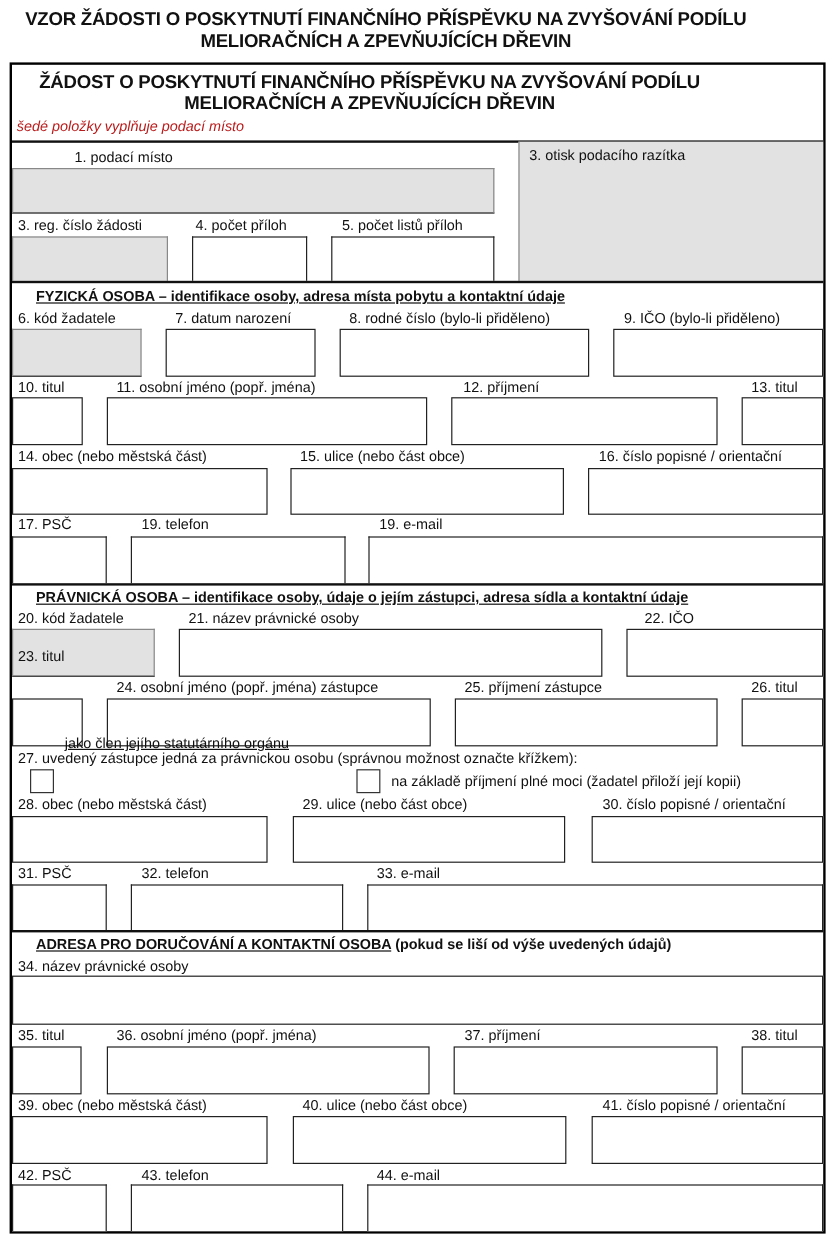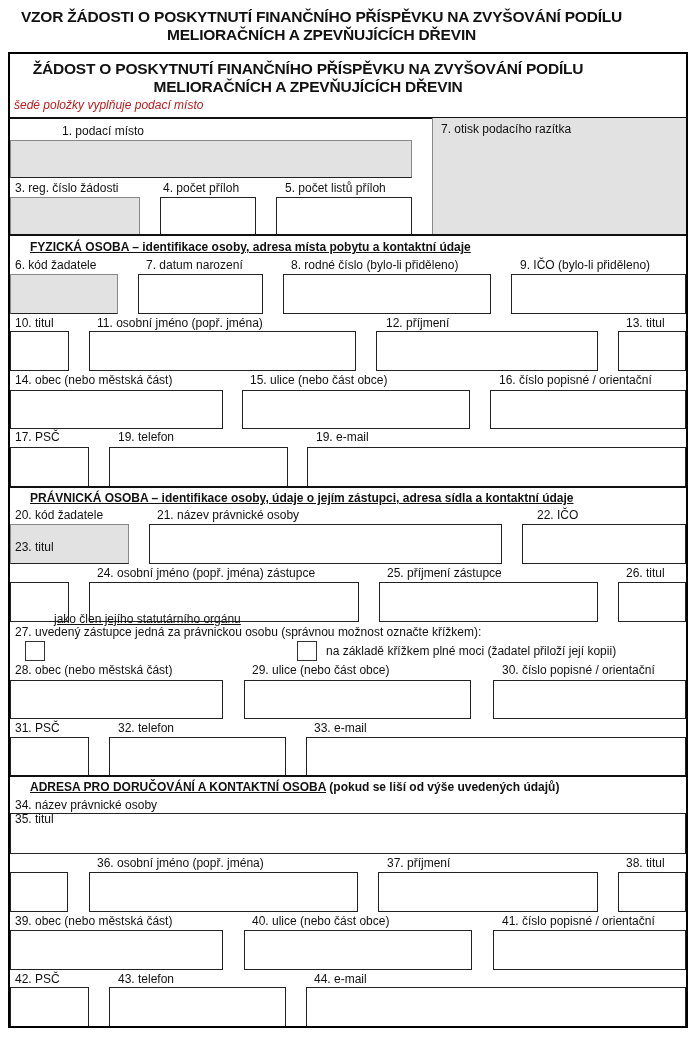--- a/index.html
+++ b/index.html
@@ -30,21 +30,21 @@
 <div class="title" style="top:26px;">MELIORAČNÍCH A ZPEVŇUJÍCÍCH DŘEVIN</div>
 
 <div class="outer"></div>
 
 <div class="hdr-title" style="top:60px;">ŽÁDOST O POSKYTNUTÍ FINANČNÍHO PŘÍSPĚVKU NA ZVYŠOVÁNÍ PODÍLU</div>
 <div class="hdr-title" style="top:78px;">MELIORAČNÍCH A ZPEVŇUJÍCÍCH DŘEVIN</div>
 <div class="note">šedé položky vyplňuje podací místo</div>
 <div class="hline" style="top:117px;"></div>
 
 <div class="stamp"></div>
-<div class="lbl" style="left:441px; top:122px;">7. otisk podacího razítka</div>
+<div class="lbl" style="left:441px; top:122px;">3. otisk podacího razítka</div>
 <div class="lbl" style="left:15px; top:124px;margin-left:47px;">1. podací místo</div>
 <div class="box gray full" style="left:10px; top:140px; width:402px; height:38px;"></div>
 
 <div class="lbl" style="left:15px; top:181px;">3. reg. číslo žádosti</div>
 <div class="lbl" style="left:163px; top:181px;">4. počet příloh</div>
 <div class="lbl" style="left:285px; top:181px;">5. počet listů příloh</div>
 <div class="box gray" style="left:10px; top:197px; width:130px; height:37px;"></div>
 <div class="box" style="left:160px; top:197px; width:96px; height:37px;"></div>
 <div class="box" style="left:276px; top:197px; width:136px; height:37px;"></div>
 
@@ -99,21 +99,21 @@
 <div class="lbl" style="left:626px; top:566px;">26. titul</div>
 <div class="box full" style="left:10px; top:582px; width:59px; height:40px;"></div>
 <div class="box full" style="left:89px; top:582px; width:270px; height:40px;"></div>
 <div class="box full" style="left:379px; top:582px; width:219px; height:40px;"></div>
 <div class="box full" style="left:618px; top:582px; width:68px; height:40px;"></div>
 
 <div class="lbl" style="left:15px; top:625px;">27. uvedený zástupce jedná za právnickou osobu (správnou možnost označte křížkem):</div>
 <div class="chk" style="left:25px; top:641px;"></div>
 <div class="lbl" style="left:54px; top:612px;text-decoration:underline;">jako člen jejího statutárního orgánu</div>
 <div class="chk" style="left:297px; top:641px;"></div>
-<div class="lbl" style="left:326px; top:644px;">na základě křížkem plné moci (žadatel přiloží její kopii)</div>
+<div class="lbl" style="left:326px; top:644px;">na základě příjmení plné moci (žadatel přiloží její kopii)</div>
 
 <div class="lbl" style="left:15px; top:663px;">28. obec (nebo městská část)</div>
 <div class="lbl" style="left:252px; top:663px;">29. ulice (nebo část obce)</div>
 <div class="lbl" style="left:502px; top:663px;">30. číslo popisné / orientační</div>
 <div class="box full" style="left:10px; top:680px; width:213px; height:39px;"></div>
 <div class="box full" style="left:244px; top:680px; width:227px; height:39px;"></div>
 <div class="box full" style="left:493px; top:680px; width:193px; height:39px;"></div>
 
 <div class="lbl" style="left:15px; top:721px;">31. PSČ</div>
 <div class="lbl" style="left:118px; top:721px;">32. telefon</div>
@@ -121,21 +121,21 @@
 <div class="box" style="left:10px; top:737px; width:79px; height:38px;"></div>
 <div class="box" style="left:109px; top:737px; width:177px; height:38px;"></div>
 <div class="box" style="left:306px; top:737px; width:380px; height:38px;"></div>
 
 <div class="hline" style="top:775px;"></div>
 
 <div class="sec" style="top:780px;"><u>ADRESA PRO DORUČOVÁNÍ A KONTAKTNÍ OSOBA</u><span> (pokud se liší od výše uvedených údajů)</span></div>
 <div class="lbl" style="left:15px; top:798px;">34. název právnické osoby</div>
 <div class="box full" style="left:10px; top:813px; width:676px; height:41px;"></div>
 
-<div class="lbl" style="left:15px; top:812px;">35. titul</div>
+<div class="lbl" style="left:15px; top:856px;">35. titul</div>
 <div class="lbl" style="left:97px; top:856px;">36. osobní jméno (popř. jména)</div>
 <div class="lbl" style="left:387px; top:856px;">37. příjmení</div>
 <div class="lbl" style="left:626px; top:856px;">38. titul</div>
 <div class="box full" style="left:10px; top:872px; width:58px; height:40px;"></div>
 <div class="box full" style="left:89px; top:872px; width:269px; height:40px;"></div>
 <div class="box full" style="left:378px; top:872px; width:220px; height:40px;"></div>
 <div class="box full" style="left:618px; top:872px; width:68px; height:40px;"></div>
 
 <div class="lbl" style="left:15px; top:914px;">39. obec (nebo městská část)</div>
 <div class="lbl" style="left:252px; top:914px;">40. ulice (nebo část obce)</div>

